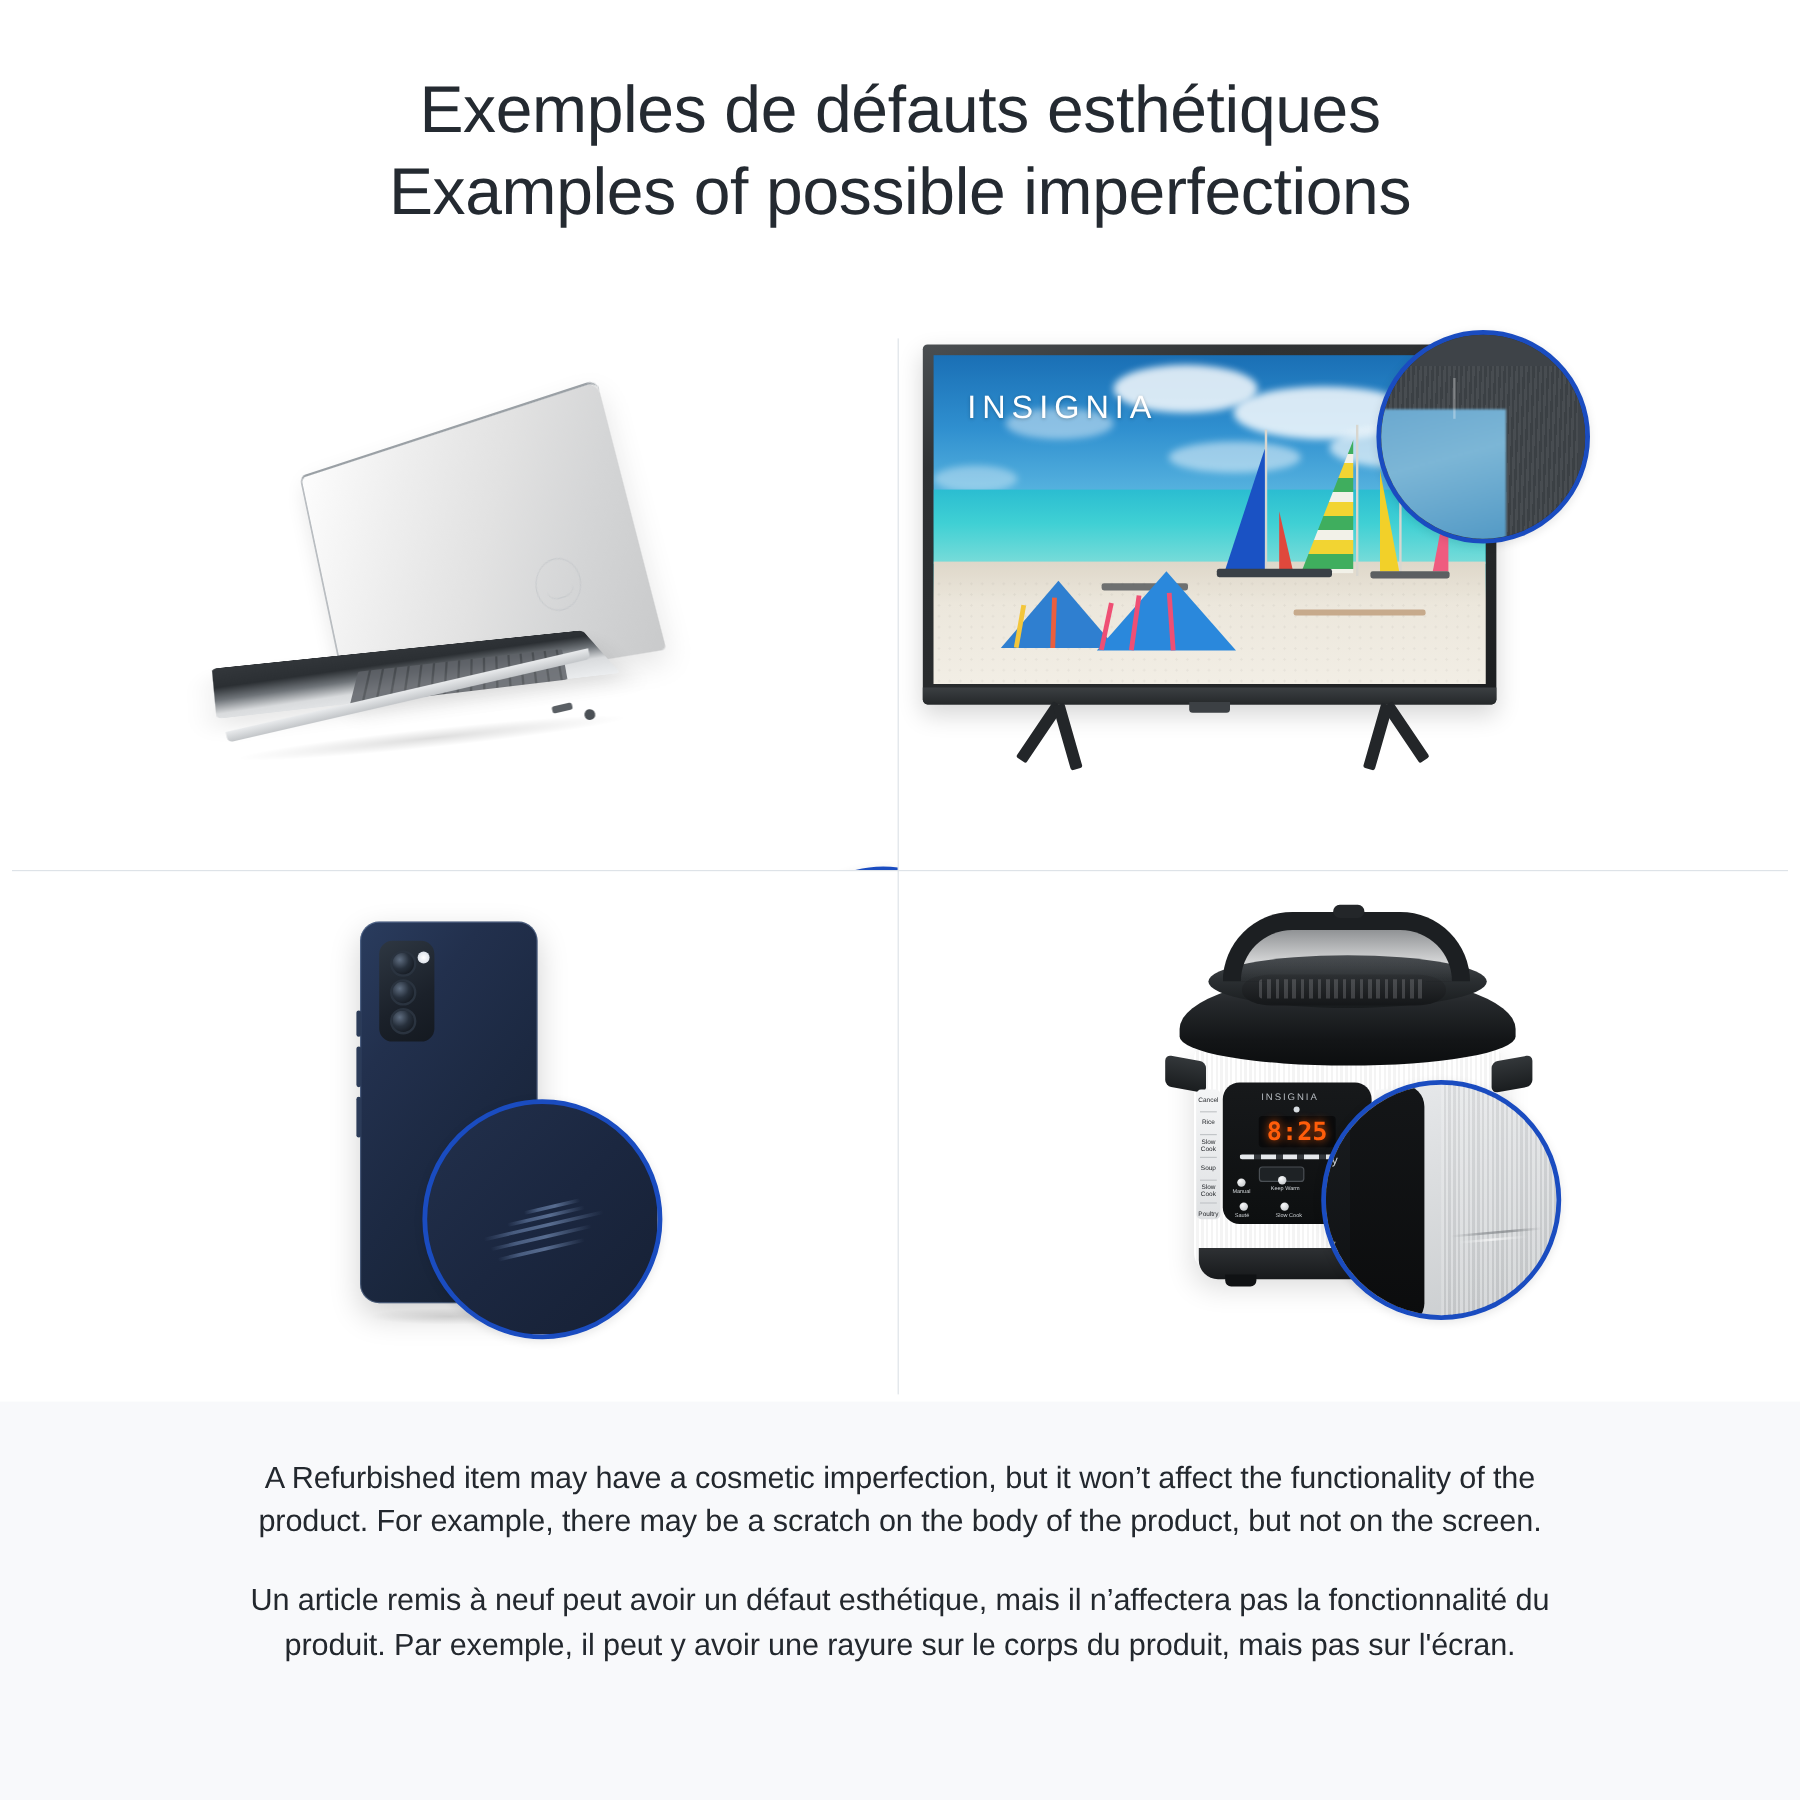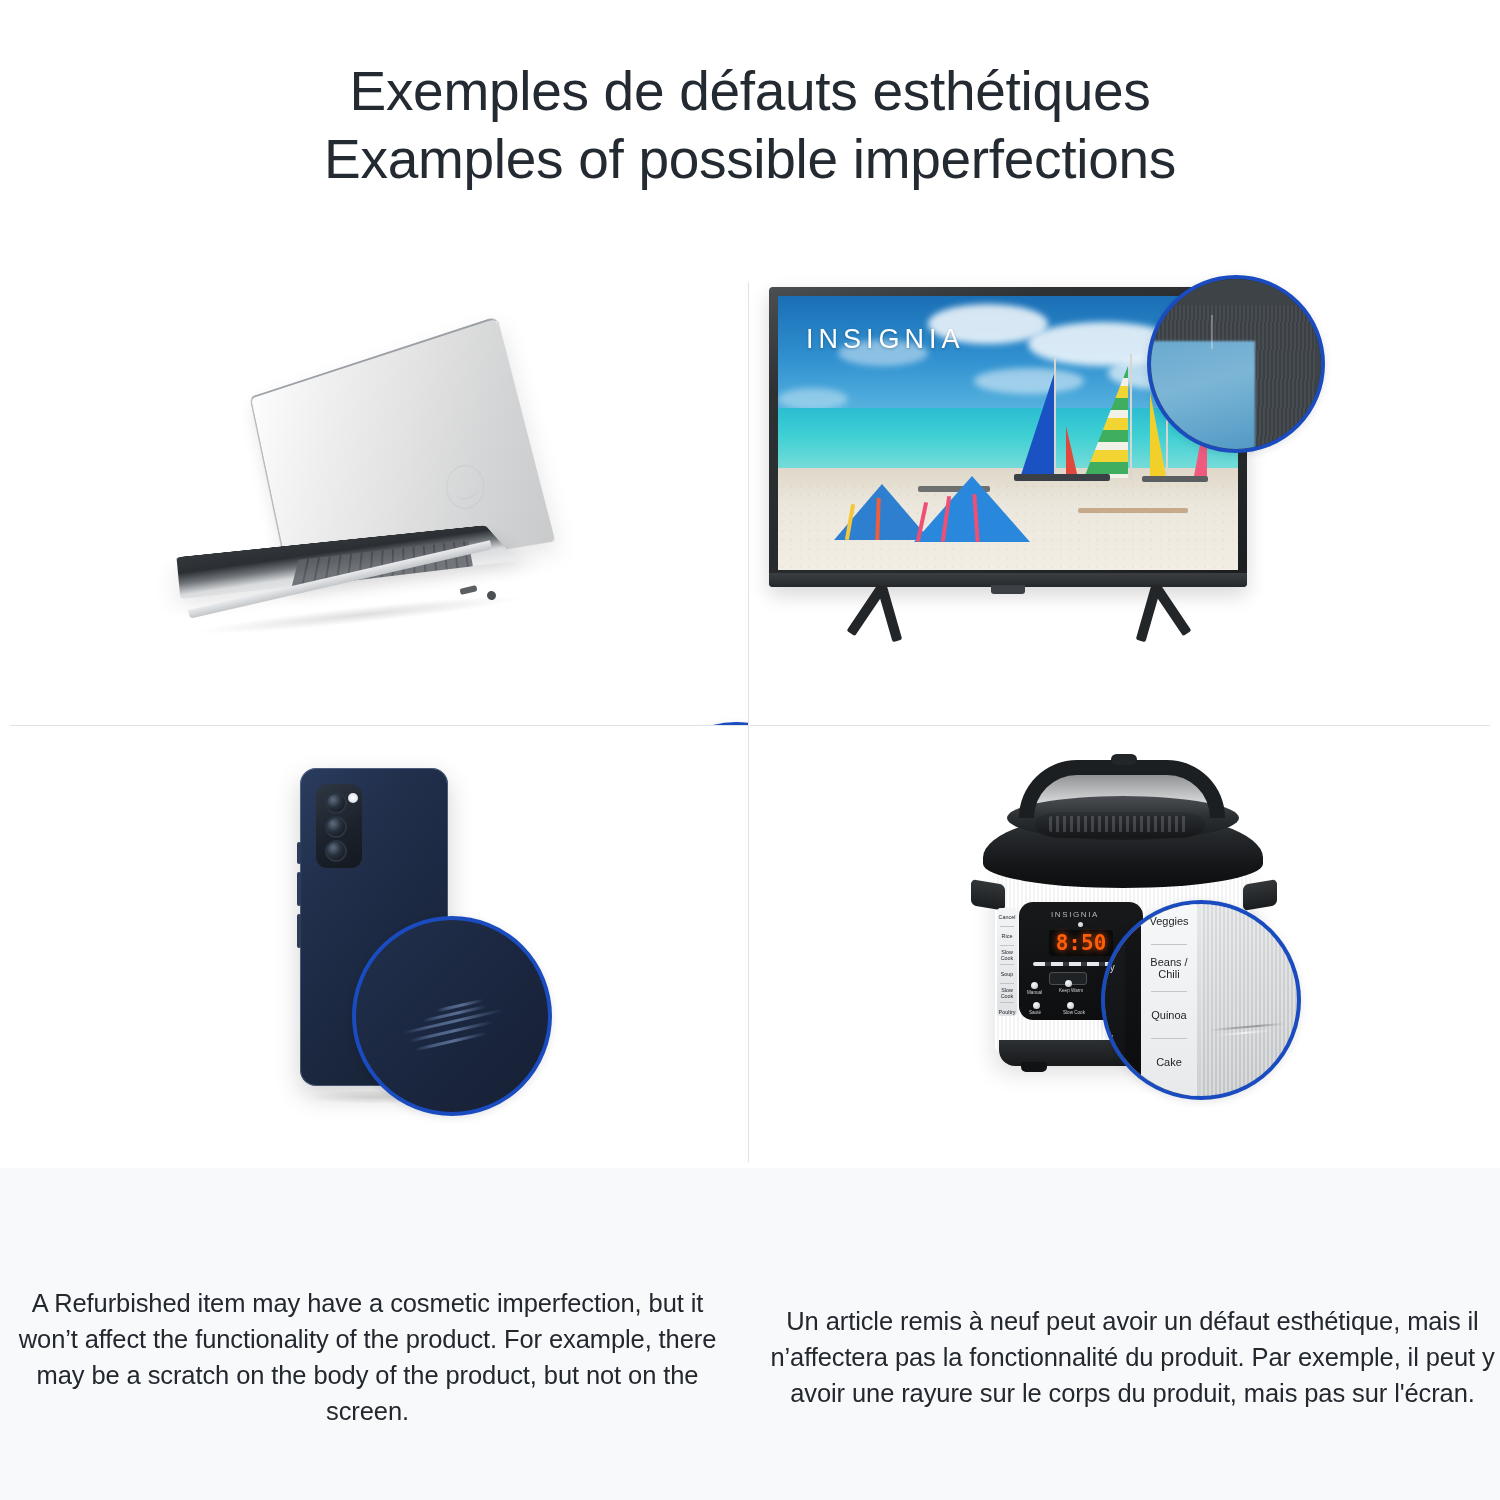--- a/index.html
+++ b/index.html
@@ -290,21 +290,21 @@
   .ck-scratch{position:absolute; left:104px; top:122px; width:76px; height:2px;
     background:linear-gradient(90deg,rgba(0,0,0,0),rgba(120,124,128,.55) 35%,rgba(110,114,118,.6) 65%,rgba(0,0,0,0));
     transform:rotate(-5deg);}
   .ck-scratch2{position:absolute; left:110px; top:128px; width:58px; height:1.5px;
     background:linear-gradient(90deg,rgba(0,0,0,0),rgba(255,255,255,.6) 50%,rgba(0,0,0,0));
     transform:rotate(-5deg);}
 
   
   .footer{
     position:absolute; left:0; top:1168px; width:1500px; height:332px;
-    background:#f8f9fb; display:flex; flex-direction:row;
+    background:#f8f9fb; display:flex; flex-direction:column;
     align-items:center; justify-content:flex-start; padding-top:46px; gap:30px;
   }
   .para{
     width:1130px; text-align:center; color:#23282e;
     font-size:25.5px; line-height:1.42; letter-spacing:-0.1px;
   }
 </style>
 </head>
 <body>
 
@@ -424,21 +424,21 @@
         <div class="ck-handle"></div>
         <div class="ck-valve"></div>
         <div class="ck-base"></div>
         <div class="ck-foot ckf-l"></div>
         <div class="ck-foot ckf-r"></div>
 
         <div class="ck-panel">
           <div class="ck-brand">INSIGNIA</div>
           <div class="ck-dot"></div>
           <div class="ck-led">
-            <span class="ck-leddigits">8:50</span>
+            <span class="ck-leddigits">8:25</span>
           </div>
           <div class="ck-bar"></div>
           <div class="ck-minibtn" style="left:30px; top:70px;"></div>
 
           <div class="ck-left-col">
             <div class="ck-lbl-row">
                 <span class="ck-lbl">Cancel</span>
               </div>
             <div class="ck-sep"></div>
             <div class="ck-lbl-row">
@@ -503,37 +503,20 @@
             <span class="ck-sbl" style="left:76px; top:32px;">Rice Cook</span>
           </div>
         </div>
 
         <div class="mag mag-cooker">
           <div class="mag-ck-dark"></div>
           <div class="mag-ck-colL">
             <span class="mag-lbl-dark" style="left:0px; top:58px; width:46px;">Delay</span>
             <span class="mag-lbl-dark" style="left:0px; top:128px; width:46px;">Slow Cook</span>
           </div>
-          <div class="mag-ck-col">
-            <div class="mag-lbl-row">
-                <span class="mag-lbl">Veggies</span>
-              </div>
-            <div class="mag-sep"></div>
-            <div class="mag-lbl-row">
-                <span class="mag-lbl">Beans / Chili</span>
-              </div>
-            <div class="mag-sep"></div>
-            <div class="mag-lbl-row">
-                <span class="mag-lbl">Quinoa</span>
-              </div>
-            <div class="mag-sep"></div>
-            <div class="mag-lbl-row">
-                <span class="mag-lbl">Cake</span>
-              </div>
-          </div>
           <div class="mag-steel"></div>
           <div class="ck-scratch"></div>
           <div class="ck-scratch2"></div>
         </div>
       </div>
     </div>
   </div>
 
   <div class="footer">
     <div class="para">A Refurbished item may have a cosmetic imperfection, but it won’t affect the functionality of the product. For example, there may be a scratch on the body of the product, but not on the screen.</div>

